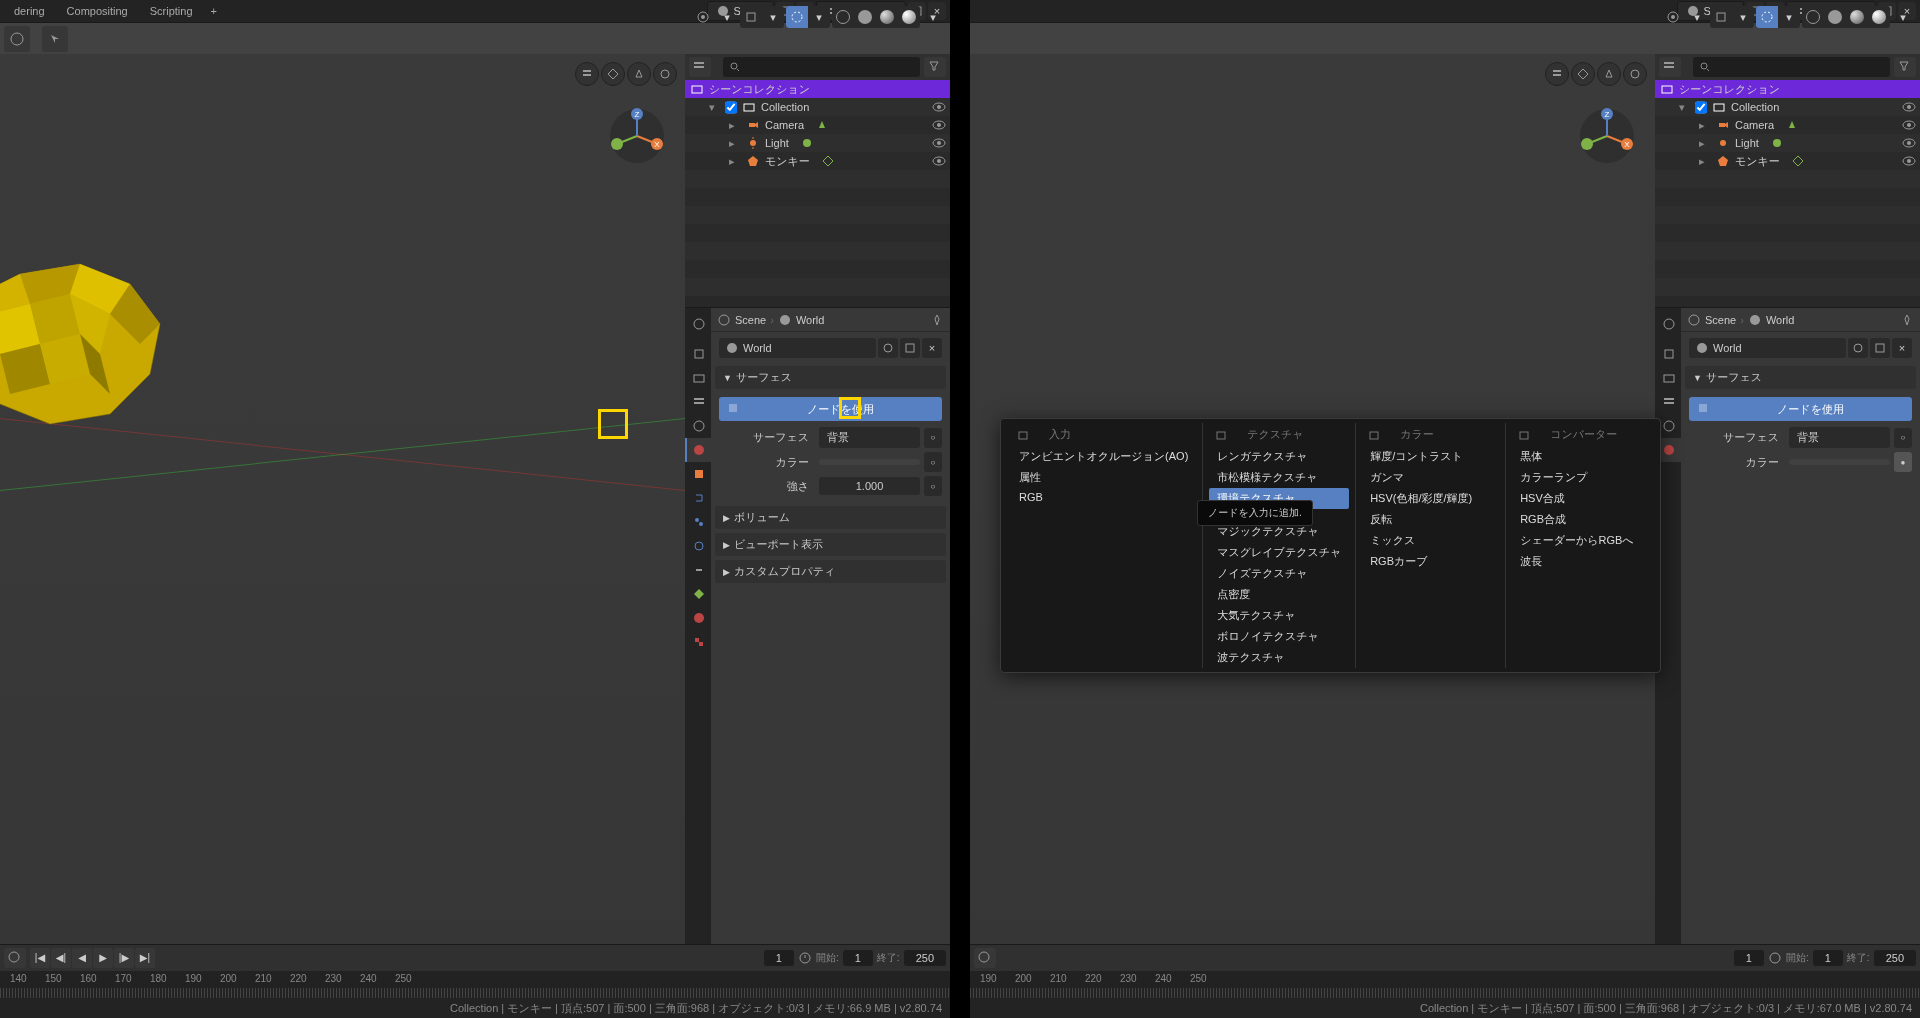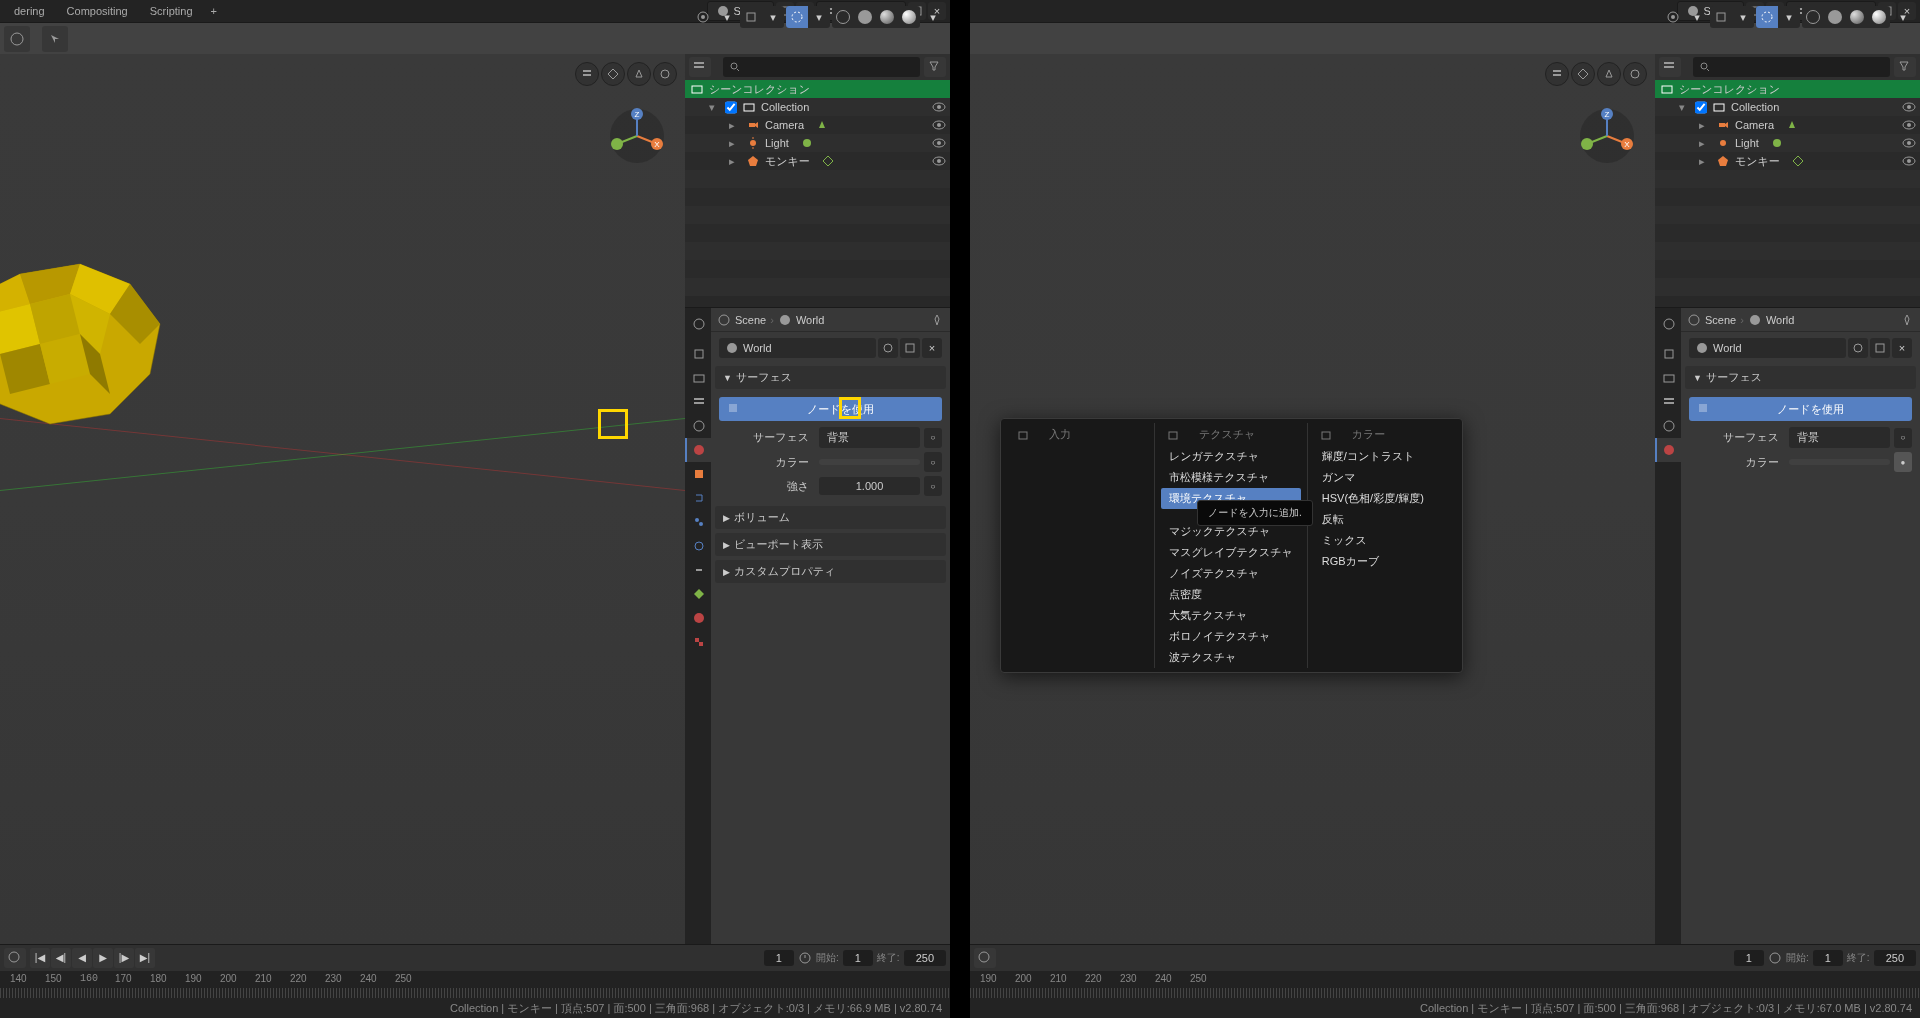--- a/index.html
+++ b/index.html
@@ -39,21 +39,21 @@
 .monkey { position: absolute; left: -40px; top: 200px; width: 220px; height: 180px; }
 .monkey-shape { fill: #c9a800; stroke: #8a7200; stroke-width: 0.5; }
 
 
 .outliner { height: 254px; background: #282828; border-bottom: 1px solid #1a1a1a; display: flex; flex-direction: column; }
 .outliner-header { height: 26px; background: #303030; display: flex; align-items: center; padding: 0 4px; gap: 4px; }
 .outliner-search { flex: 1; background: #1e1e1e; border-radius: 3px; height: 20px; display: flex; align-items: center; padding: 0 6px; }
 .outliner-search svg { width: 12px; height: 12px; }
 .outliner-content { flex: 1; overflow: hidden; }
 .outliner-row { height: 18px; display: flex; align-items: center; padding: 0 4px; gap: 4px; color: #ccc; }
-.outliner-row.header-row { background: #15803d; }
+.outliner-row.header-row { background: #6d28d9; }
 .outliner-row.alt { background: #2e2e2e; }
 .outliner-row.alt2 { background: #2a2a2a; }
 .outliner-indent { width: 16px; }
 .outliner-toggle { width: 12px; color: #888; }
 .outliner-icon { width: 16px; height: 16px; display: flex; align-items: center; justify-content: center; }
 .outliner-vis { margin-left: auto; display: flex; gap: 4px; }
 
 
 .properties { flex: 1; display: flex; }
 .prop-tabs { width: 26px; background: #232323; display: flex; flex-direction: column; padding-top: 4px; }
@@ -596,21 +596,21 @@
             <line x1="7" y1="7" x2="7" y2="4" stroke="#999"></line>
           </svg>
         <span class="timeline-label">開始:</span>
         <span class="timeline-field">1</span>
         <span class="timeline-label">終了:</span>
         <span class="timeline-field">250</span>
       </div>
       <div class="timeline-ruler" id="ruler-left">
           <span class="ruler-tick" style="left: 10px;">140</span>
           <span class="ruler-tick" style="left: 45px;">150</span>
-          <span class="ruler-tick" style="left: 80px; font-family: Liberation Mono, monospace;">160</span>
+          <span class="ruler-tick" style="left: 80px;">160</span>
           <span class="ruler-tick" style="left: 115px;">170</span>
           <span class="ruler-tick" style="left: 150px;">180</span>
           <span class="ruler-tick" style="left: 185px;">190</span>
           <span class="ruler-tick" style="left: 220px;">200</span>
           <span class="ruler-tick" style="left: 255px;">210</span>
           <span class="ruler-tick" style="left: 290px;">220</span>
           <span class="ruler-tick" style="left: 325px;">230</span>
           <span class="ruler-tick" style="left: 360px;">240</span>
           <span class="ruler-tick" style="left: 395px;">250</span>
         </div>
@@ -990,20 +990,25 @@
     <div class="status-bar">Collection | モンキー | 頂点:507 | 面:500 | 三角面:968 | オブジェクト:0/3 | メモリ:67.0 MB | v2.80.74</div>
 
     <div class="dropdown-menu" style="left:30px; top:418px">
       <div class="dropdown-col">
         <div class="dropdown-header">
           <svg width="12" height="12">
               <rect x="2" y="3" width="8" height="7" fill="none" stroke="#777"></rect>
             </svg>
           <span>入力</span>
         </div>
+        <div id="menu-input">
+            <div class="dropdown-item">アンビエントオクルージョン(AO)</div>
+            <div class="dropdown-item">属性</div>
+            <div class="dropdown-item">RGB</div>
+          </div>
       </div>
       <div class="dropdown-col">
         <div class="dropdown-header">
           <svg width="12" height="12">
               <rect x="2" y="3" width="8" height="7" fill="none" stroke="#777"></rect>
             </svg>
           <span>テクスチャ</span>
         </div>
         <div id="menu-texture">
             <div class="dropdown-item">レンガテクスチャ</div>
@@ -1029,18 +1034,34 @@
         </div>
         <div id="menu-color">
             <div class="dropdown-item">輝度/コントラスト</div>
             <div class="dropdown-item">ガンマ</div>
             <div class="dropdown-item">HSV(色相/彩度/輝度)</div>
             <div class="dropdown-item">反転</div>
             <div class="dropdown-item">ミックス</div>
             <div class="dropdown-item">RGBカーブ</div>
           </div>
       </div>
+      <div class="dropdown-col">
+        <div class="dropdown-header">
+          <svg width="12" height="12">
+              <rect x="2" y="3" width="8" height="7" fill="none" stroke="#777"></rect>
+            </svg>
+          <span>コンバーター</span>
+        </div>
+        <div id="menu-converter">
+            <div class="dropdown-item">黒体</div>
+            <div class="dropdown-item">カラーランプ</div>
+            <div class="dropdown-item">HSV合成</div>
+            <div class="dropdown-item">RGB合成</div>
+            <div class="dropdown-item">シェーダーからRGBへ</div>
+            <div class="dropdown-item">波長</div>
+          </div>
+      </div>
     </div>
     <div class="tooltip-box" style="left:227px; top:500px">ノードを入力に追加.</div>
 
     <div class="highlight-box" style="left:198px; top:462px; width:160px; height:26px"></div>
   </div>
 </div>
 
 </body></html>

